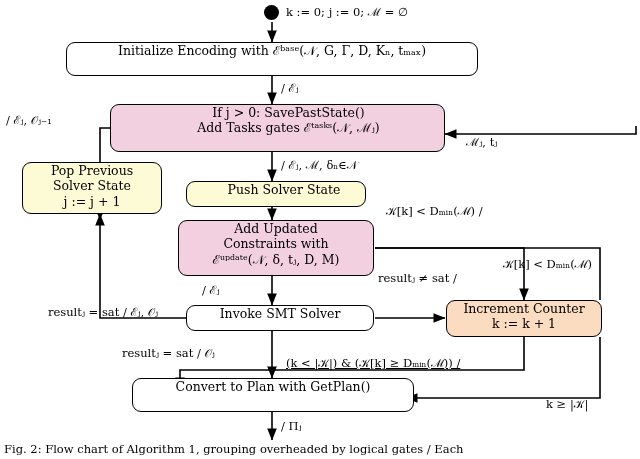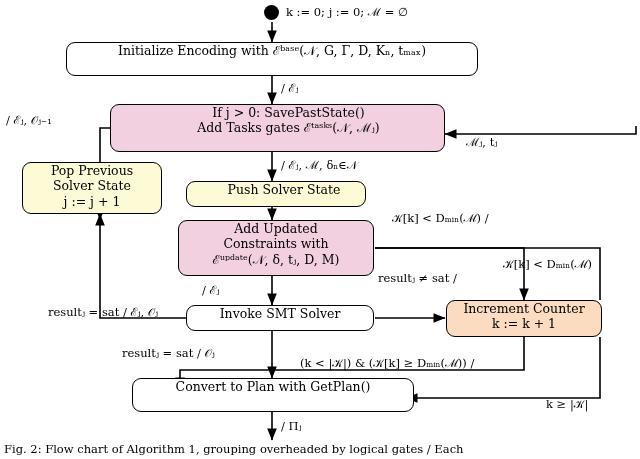--- a/index.html
+++ b/index.html
@@ -152,22 +152,22 @@
     <span class="ln">Convert to Plan with GetPlan()</span>
   </div>
 
   <div class="lbl" style="left:286px; top:6px;">k := 0;  j := 0; ℳ = ∅</div>
   <div class="lbl" style="left:281px; top:82px;">/ ℰⱼ</div>
   <div class="lbl" style="left:466px; top:108px;margin-top:28px;">ℳⱼ, tⱼ</div>
   <div class="lbl" style="left:6px; top:114px;">/ ℰⱼ, 𝒪ⱼ₋₁</div>
   <div class="lbl" style="left:281px; top:159px;">/ ℰⱼ, ℳ, δₙ∈𝒩</div>
   <div class="lbl" style="left:202px; top:284px;">/ ℰⱼ</div>
   <div class="lbl" style="left:378px; top:272px;">resultⱼ ≠ sat /</div>
-  <div class="lbl" style="left:386px; top:212px;margin-left:6px;">𝒦[k] &lt; Dₘᵢₙ(ℳ) /</div>
+  <div class="lbl" style="left:386px; top:205px;">𝒦[k] &lt; Dₘᵢₙ(ℳ) /</div>
   <div class="lbl" style="left:503px; top:258px;">𝒦[k] &lt; Dₘᵢₙ(ℳ)</div>
   <div class="lbl" style="left:0; top:306px;margin-left:48px;">resultⱼ = sat / ℰⱼ, 𝒪ⱼ</div>
   <div class="lbl" style="left:122px; top:347px;">resultⱼ = sat / 𝒪ⱼ</div>
-  <div class="lbl" style="left:300px; top:357px;">(k &lt; |𝒦|) &amp; (𝒦[k] ≥ Dₘᵢₙ(ℳ)) /</div>
+  <div class="lbl" style="left:286px; top:357px;text-decoration:underline;">(k &lt; |𝒦|) &amp; (𝒦[k] ≥ Dₘᵢₙ(ℳ)) /</div>
   <div class="lbl" style="left:546px; top:398px;">k ≥ |𝒦|</div>
   <div class="lbl" style="left:281px; top:420px;">/ Πⱼ</div>
 
   <div class="caption" style="left:4px; top:442px;">Fig. 2: Flow chart of Algorithm 1, grouping overheaded by logical gates / Each</div>
 </div>
 
 </body></html>

